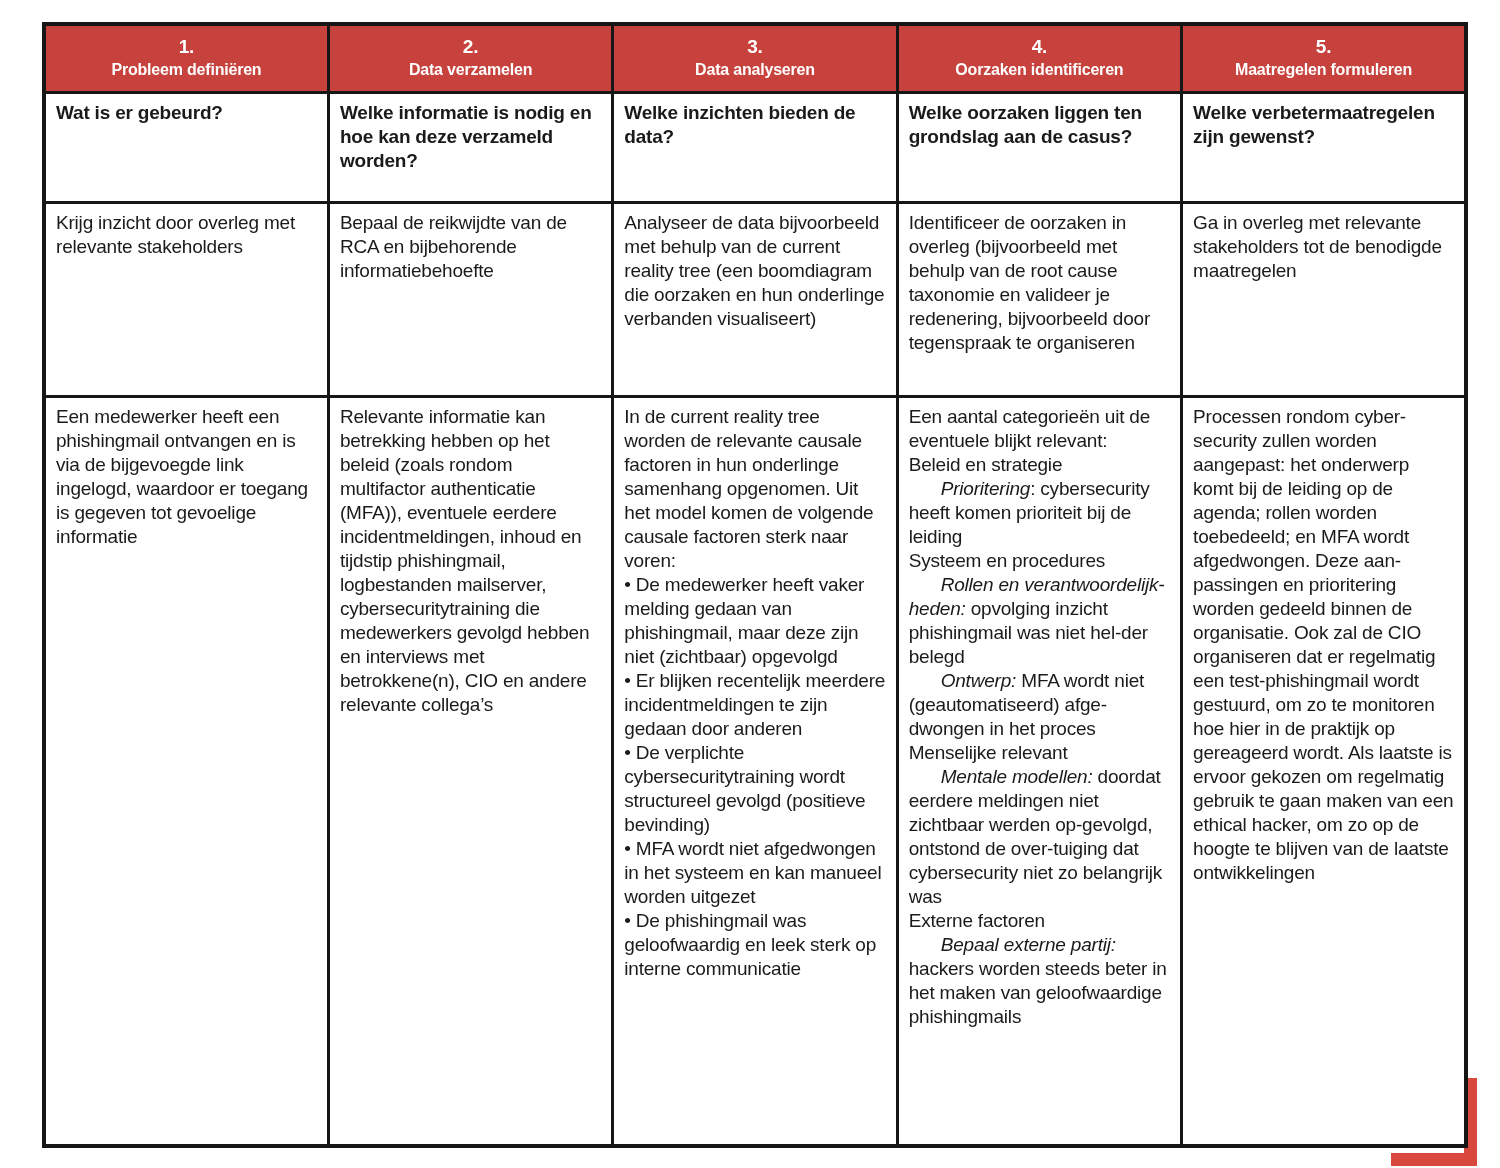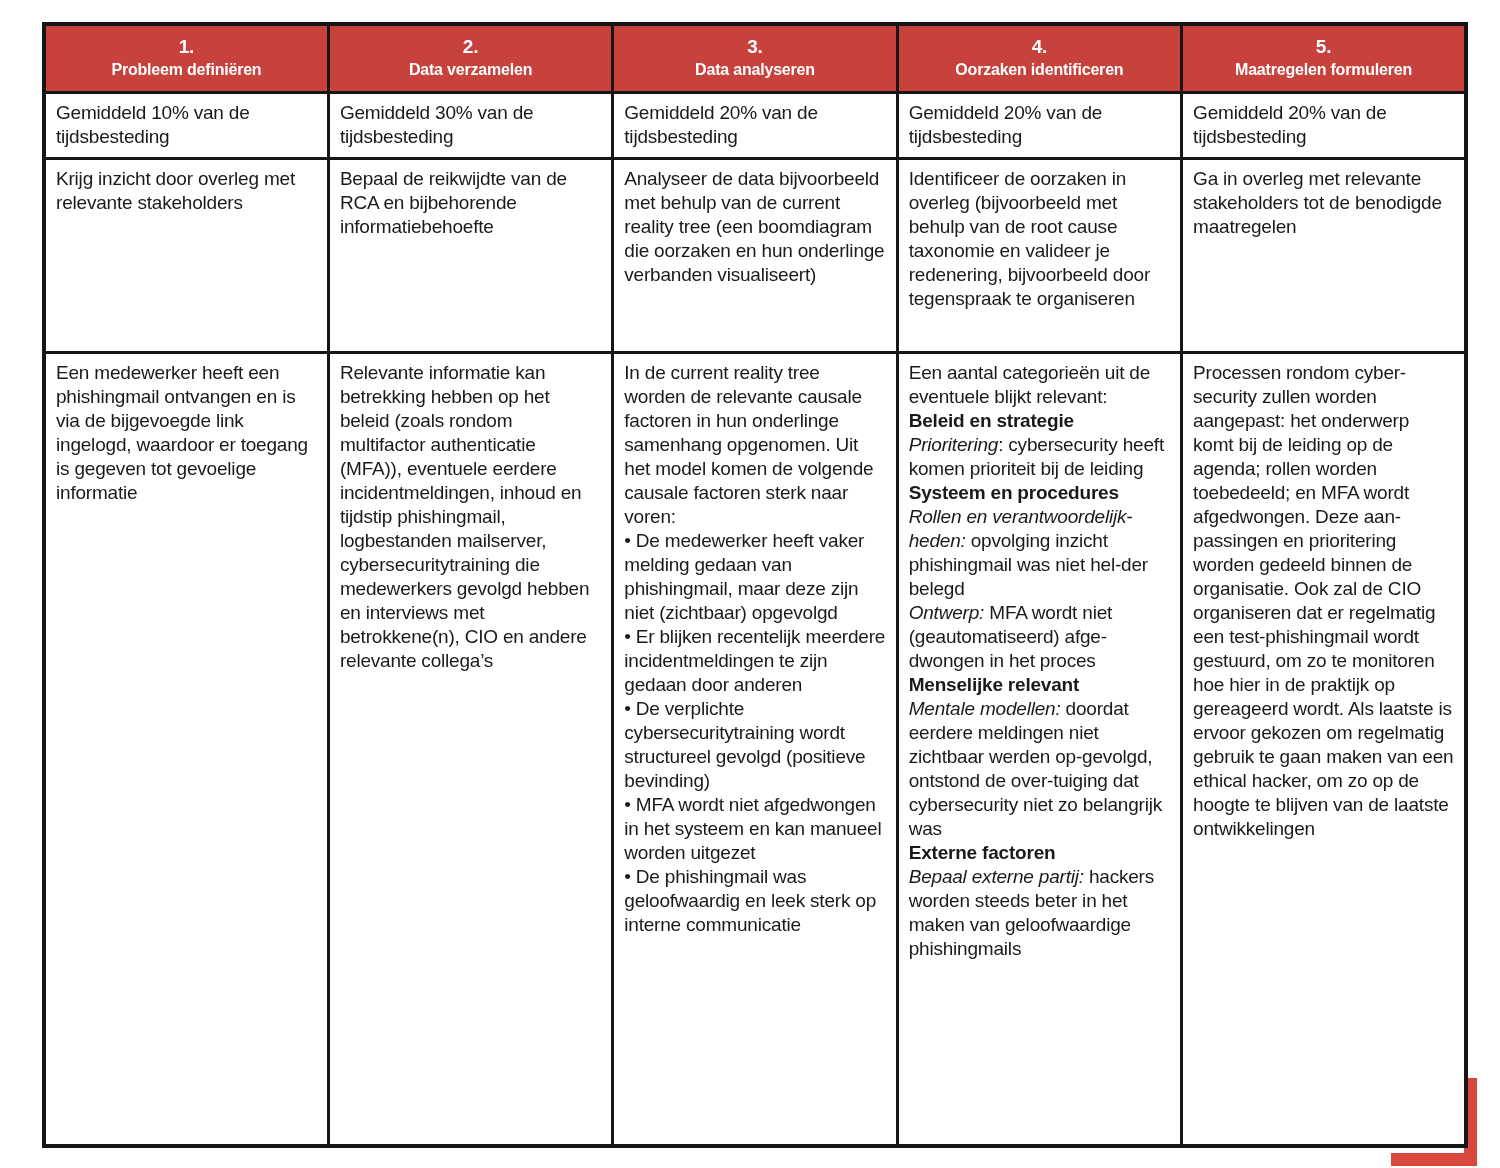--- a/index.html
+++ b/index.html
@@ -47,22 +47,22 @@
     vertical-align:middle;
     font-weight:bold;
     padding:4px 6px;
   }
   .hnum{font-size:19px;line-height:23px;}
   .htitle{font-size:16px;line-height:23px;}
 
   tr.row-q td{font-weight:bold;}
 
   .case .para{margin:0;}
-  .b{font-weight:bold;margin-top:44px;}
-  .i{font-style:italic;}
+  .b{font-weight:normal;margin-top:44px;}
+  .i{font-style:italic;margin-left:32px;}
 </style>
 </head>
 <body>
 
 <div class="page">
 
   <div class="rc-v"></div>
   <div class="rc-h"></div>
 
   <table class="rca">
@@ -91,28 +91,28 @@
       <th>
         <div class="hnum">4.</div>
         <div class="htitle">Oorzaken identificeren</div>
       </th>
       <th>
         <div class="hnum">5.</div>
         <div class="htitle">Maatregelen formuleren</div>
       </th>
     </tr>
 
+    <tr class="row-q">
+      <td>Wat is er gebeurd?</td>
+      <td>Welke informatie is nodig en hoe kan deze verzameld worden?</td>
+      <td>Welke inzichten bieden de data?</td>
+      <td>Welke oorzaken liggen ten grondslag aan de casus?</td>
+      <td>Welke verbetermaatregelen zijn gewenst?</td>
+    </tr>
 
-    <tr class="row-t">
-      <td>Gemiddeld 10% van de tijdsbesteding</td>
-      <td>Gemiddeld 30% van de tijdsbesteding</td>
-      <td>Gemiddeld 20% van de tijdsbesteding</td>
-      <td>Gemiddeld 20% van de tijdsbesteding</td>
-      <td>Gemiddeld 20% van de tijdsbesteding</td>
-    </tr>
 
     <tr class="row-a">
       <td>Krijg inzicht door overleg met relevante stakeholders</td>
       <td>Bepaal de reikwijdte van de RCA en bijbehorende informatiebehoefte</td>
       <td>Analyseer de data bijvoorbeeld met behulp van de current reality tree (een boomdiagram die oorzaken en hun onderlinge verbanden visualiseert)</td>
       <td>Identificeer de oorzaken in overleg (bijvoorbeeld met behulp van de root cause taxonomie en valideer je redenering, bijvoorbeeld door tegenspraak te organiseren</td>
       <td>Ga in overleg met relevante stakeholders tot de benodigde maatregelen</td>
     </tr>
 
     <tr class="row-c">

